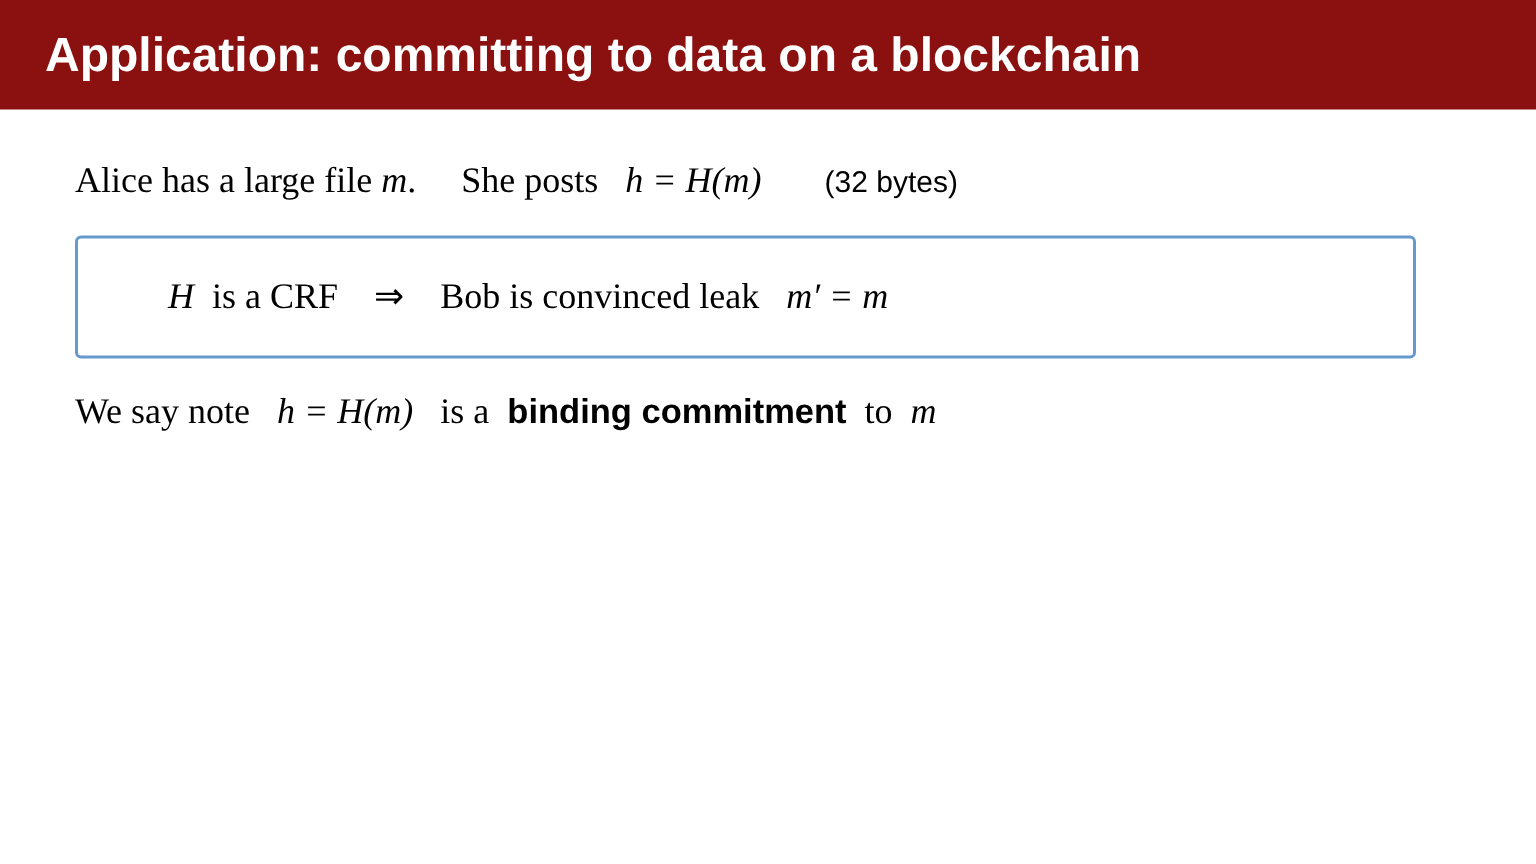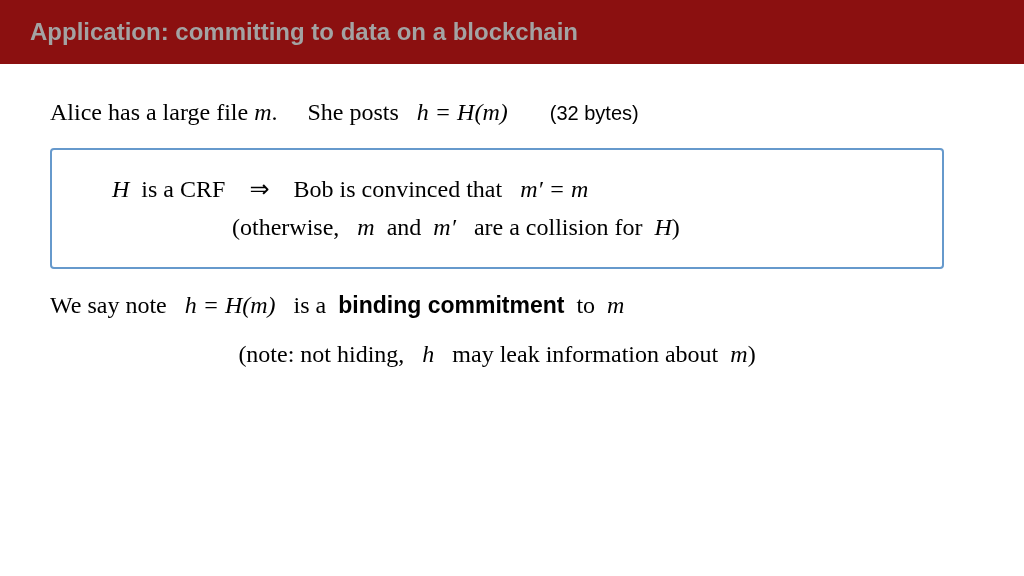--- a/index.html
+++ b/index.html
@@ -16,22 +16,22 @@
       overflow: hidden;
     }
 
     .header {
       background-color: #8B1010;
       width: 100%;
       padding: 18px 30px;
     }
 
     .header-title {
-      color: #a3a3a3;
-      font-size: 24px;
+      color: #ffffff;
+      font-size: 32px;
       font-weight: bold;
       font-family: Arial, sans-serif;
     }
 
     .content {
       padding: 30px 80px 20px 50px;
     }
 
     .line {
       font-size: 24px;
@@ -88,42 +88,28 @@
     <span class="math"><i>h</i>&nbsp;=&nbsp;<i>H</i>(<i>m</i>)</span>&nbsp;&nbsp;&nbsp;&nbsp;&nbsp;&nbsp;
     <span style="font-size:20px; font-style:normal; font-family: Arial, sans-serif;">(32 bytes)</span>
   </div>
 
 
   <div class="box">
     <div class="box-line">
       <span class="math">H</span>&nbsp;
       <span>is a CRF</span>&nbsp;&nbsp;&nbsp;
       <span style="font-style:normal;">⇒</span>&nbsp;&nbsp;&nbsp;
-      <span>Bob is convinced that</span>&nbsp;&nbsp;
+      <span>Bob is convinced leak</span>&nbsp;&nbsp;
       <span class="math">m′&nbsp;=&nbsp;m</span>
-    </div>
-    <div class="box-line indent">
-      <span>(otherwise,</span>&nbsp;&nbsp;
-      <span class="math">m</span>&nbsp;
-      <span>and</span>&nbsp;
-      <span class="math">m′</span>&nbsp;&nbsp;
-      <span>are a collision for</span>&nbsp;
-      <span class="math">H</span><span>)</span>
     </div>
   </div>
 
   <div class="line">
     <span>We say note</span>&nbsp;&nbsp;
     <span class="math">h&nbsp;=&nbsp;H(m)</span>&nbsp;&nbsp;
     <span>is a</span>&nbsp;
     <span class="bold" style="font-family: Liberation Sans, sans-serif; font-size: 23px;">binding commitment</span>&nbsp;
     <span>to</span>&nbsp;
     <span class="math">m</span>
   </div>
 
-  <div class="note-line">
-    <span>(note:  not hiding,</span>&nbsp;&nbsp;
-    <span class="math">h</span>&nbsp;&nbsp;
-    <span>may leak information about</span>&nbsp;
-    <span class="math">m</span>)
-  </div>
 
 </div>
 
 </body></html>

